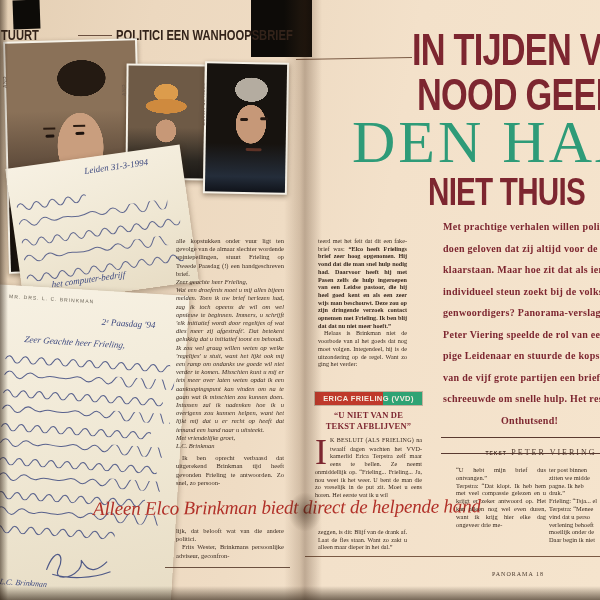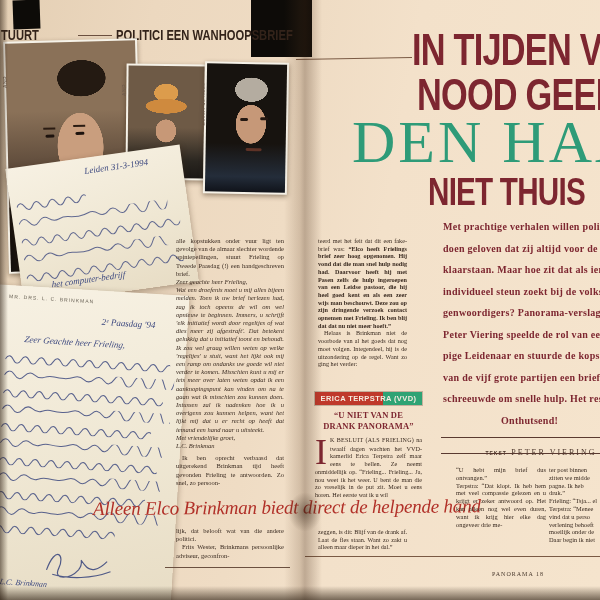--- a/index.html
+++ b/index.html
@@ -226,23 +226,23 @@
     <span class="n">PETER VIERING</span>
   </div>
   <div class="abs rule" style="left:441px;top:453px;width:200px;background:#5a3a30;"></div>
 
   <div class="abs col" style="left:318px;top:237px;width:89px;height:152px;font-size:6.2px;line-height:7.7px;">
     <p><span>teerd met het feit dat dit een fake-brief was: </span><span class="b">“Elco heeft Frielings brief zeer hoog opgenomen. Hij vond dat die man snel hulp nodig had. Daarvoor heeft hij met Pasen zelfs de hulp ingeroepen van een Leidse pastoor, die hij heel goed kent en als een zeer wijs man beschouwt. Deze zou op zijn dringende verzoek contact opnemen met Frieling. Ik ben blij dat dat nu niet meer hoeft.”</span></p>
     <p class="ind">Helaas is Brinkman niet de voorbode van al het goeds dat nog moet volgen. Integendeel, hij is de uitzondering op de regel. Want zo ging het verder:</p>
   </div>
 
   <div class="abs" style="left:315px;top:392px;width:107px;">
-    <div class="tbar">ERICA TERPSTRA (VVD)</div>
+    <div class="tbar">ERICA FRIELING (VVD)</div>
     <div class="tquote" style="margin-top:5px;">“U NIET VAN DE</div>
-    <div class="tquote">DRANK PANORAMA”</div>
+    <div class="tquote">TEKST AFBLIJVEN”</div>
     <div class="col" style="margin-top:4px;width:107px;height:72px;font-size:6.2px;line-height:7.7px;">
       <span class="dropcap">I</span><span class="smallcaps">K BESLUIT (ALS FRIELING) </span><span>na twaalf dagen wachten het VVD-kamerlid Erica Terpstra zelf maar eens te bellen. Ze neemt onmiddellijk op. “Frieling... Frieling... Ja, nou weet ik het weer. U bent de man die zo vreselijk in de put zit. Moet u eens horen. Het eerste wat ik u wil</span>
     </div>
   </div>
   <div class="abs col" style="left:318px;top:528px;width:89px;height:34px;font-size:6.2px;line-height:7.7px;">zeggen, is dit: Blijf van de drank af. Laat de fles staan. Want zo zakt u alleen maar dieper in het dal.”</div>
 
   <div class="abs pullquote" style="left:93px;top:498px;">Alleen Elco Brinkman biedt direct de helpende hand</div>
 
   <div class="abs col" style="left:456px;top:466px;width:90px;height:92px;font-size:6.4px;line-height:7.8px;">
     <p>“U hebt mijn brief dus ontvangen.”</p>

